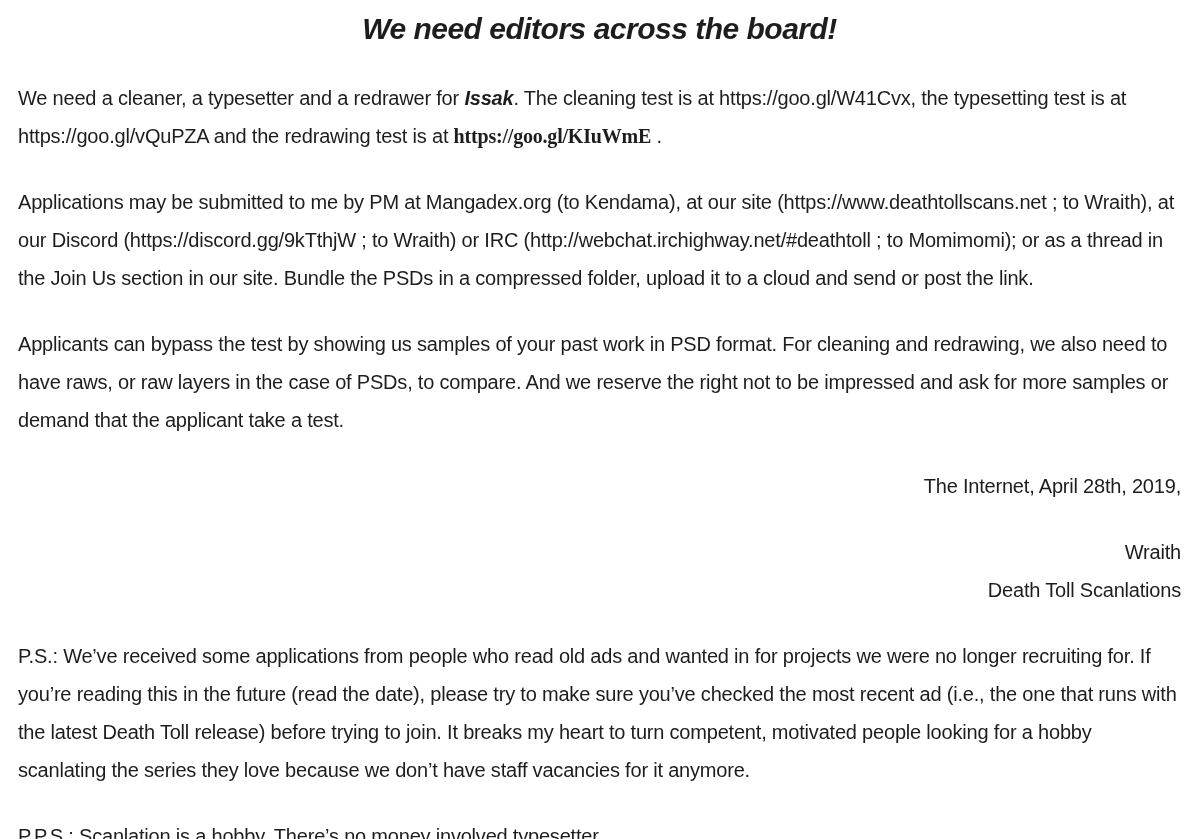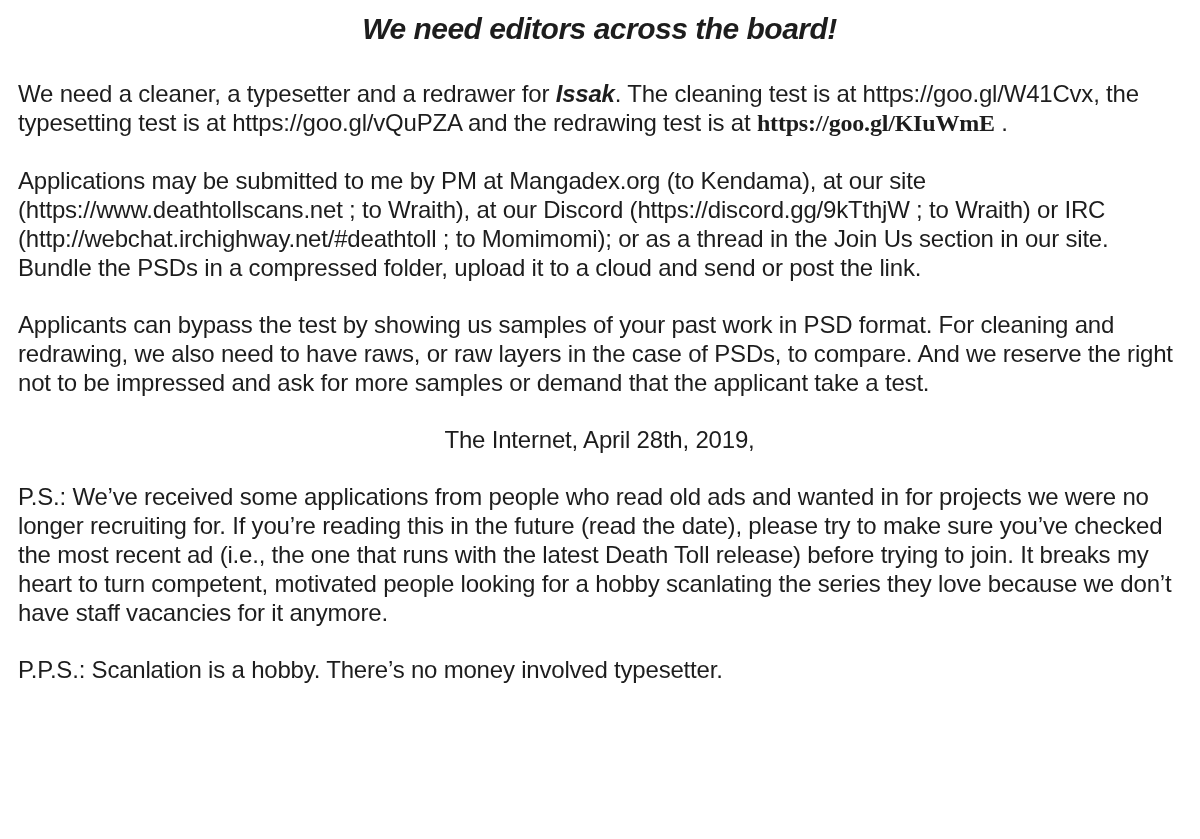--- a/index.html
+++ b/index.html
@@ -21,47 +21,49 @@
   .title {
     text-align: center;
     font-weight: 700;
     font-style: italic;
     font-size: 30px;
     line-height: 38px;
     margin: 2px 0 0 0;
     letter-spacing: -0.5px;
   }
   .para {
-    font-size: 24px;
-    line-height: 29px;
+    font-size: 20px;
+    line-height: 38px;
     margin: 28px 0 0 0;
     letter-spacing: -0.2px;
     white-space: pre-line;
   }
   .para.first {
     margin-top: 31px;
   }
   .align-left  { text-align: left; }
-  .align-right { text-align: center; }
+  .align-right { text-align: right; }
   .seg-normal { }
   .seg-bold-italic {
     font-weight: 700;
     font-style: italic;
   }
   .seg-serif-bold {
     font-family: "Liberation Serif", "DejaVu Serif", serif;
     font-weight: 700;
   }
 </style>
 </head>
 <body>
 
 <div class="page">
   <h1 class="title">We need editors across the board!</h1>
   <div>
       <p class="para align-left first"><span class="seg-normal">We need a cleaner, a typesetter and a redrawer for </span><span class="seg-bold-italic">Issak</span><span class="seg-normal">. The cleaning test is at https://goo.gl/W41Cvx, the typesetting test is at https://goo.gl/vQuPZA and the redrawing test is at </span><span class="seg-serif-bold">https://goo.gl/KIuWmE</span><span class="seg-normal"> .</span></p>
       <p class="para align-left"><span class="seg-normal">Applications may be submitted to me by PM at Mangadex.org (to Kendama), at our site (https://www.deathtollscans.net ; to Wraith), at our Discord (https://discord.gg/9kTthjW ; to Wraith) or IRC (http://webchat.irchighway.net/#deathtoll ; to Momimomi); or as a thread in the Join Us section in our site. Bundle the PSDs in a compressed folder, upload it to a cloud and send or post the link.</span></p>
       <p class="para align-left"><span class="seg-normal">Applicants can bypass the test by showing us samples of your past work in PSD format. For cleaning and redrawing, we also need to have raws, or raw layers in the case of PSDs, to compare. And we reserve the right not to be impressed and ask for more samples or demand that the applicant take a test.</span></p>
       <p class="para align-right"><span class="seg-normal">The Internet, April 28th, 2019,</span></p>
+      <p class="para align-right"><span class="seg-normal">Wraith
+Death Toll Scanlations</span></p>
       <p class="para align-left"><span class="seg-normal">P.S.: We’ve received some applications from people who read old ads and wanted in for projects we were no longer recruiting for. If you’re reading this in the future (read the date), please try to make sure you’ve checked the most recent ad (i.e., the one that runs with the latest Death Toll release) before trying to join. It breaks my heart to turn competent, motivated people looking for a hobby scanlating the series they love because we don’t have staff vacancies for it anymore.</span></p>
       <p class="para align-left"><span class="seg-normal">P.P.S.: Scanlation is a hobby. There’s no money involved typesetter.</span></p>
     </div>
 </div>
 
 </body></html>

